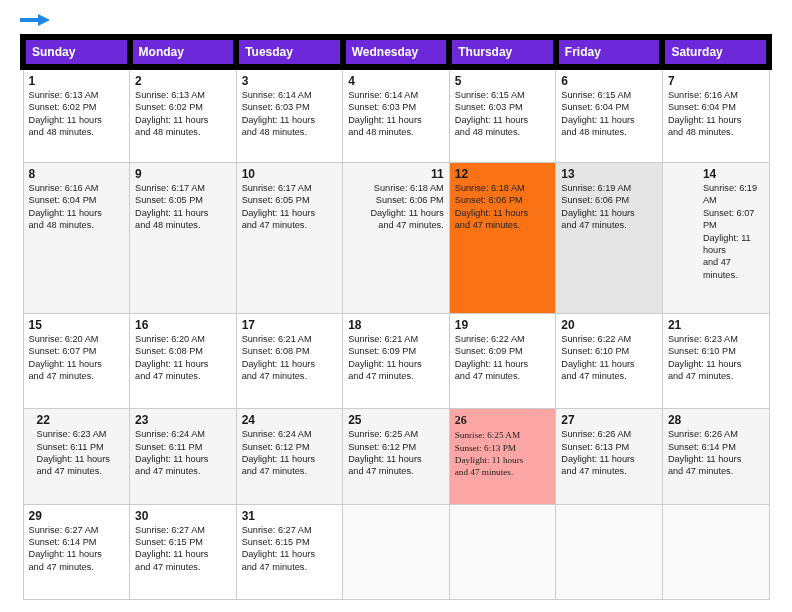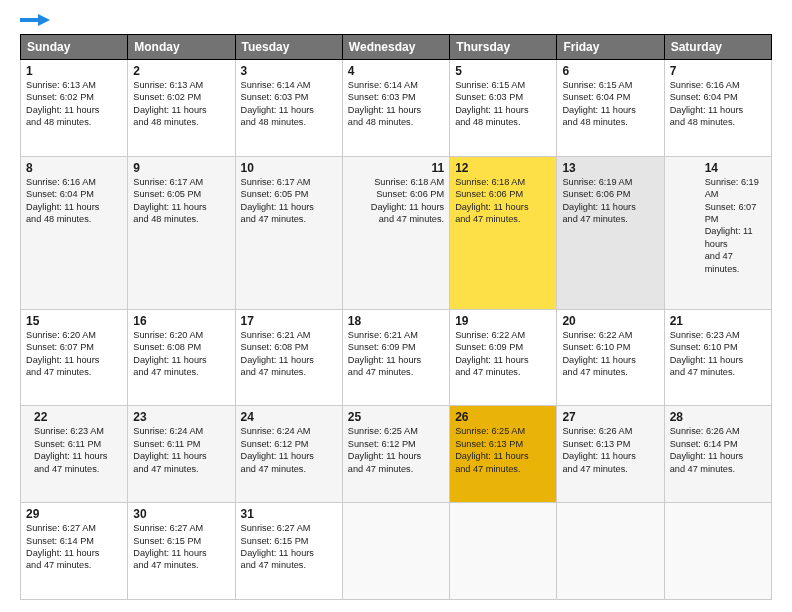--- a/index.html
+++ b/index.html
@@ -52,27 +52,27 @@
       font-size: 14px;
       color: #444;
     }
     .calendar {
       flex: 1;
       border-collapse: collapse;
       width: 100%;
       font-size: 10px;
     }
     .calendar th {
-      background: #737373;
+      background: #6d28d9;
       color: #fff;
       text-align: left;
       padding: 5px 6px;
       font-size: 12px;
       font-weight: bold;
-      border: 1px solid #000000;
+      border: 6px solid #000000;
     }
     .calendar td {
       vertical-align: top;
       border: 1px solid #ccc;
       padding: 4px 5px;
       width: 14.28%;
       height: 78px;
       background: #fff;
     }
     .calendar tr:nth-child(even) td {
@@ -199,21 +199,21 @@
 Daylight: 11 hours
 and 47 minutes.</div>
           </td>
           <td style="background: rgb(245, 245, 245); text-align: right;">
             <span class="day-num">11</span>
             <div class="day-info" style="white-space: pre-line;">Sunrise: 6:18 AM
 Sunset: 6:06 PM
 Daylight: 11 hours
 and 47 minutes.</div>
           </td>
-          <td style="background: #fde047;">
+          <td style="background: #f97316;">
             <span class="day-num">12</span>
             <div class="day-info" style="white-space: pre-line;">Sunrise: 6:18 AM
 Sunset: 6:06 PM
 Daylight: 11 hours
 and 47 minutes.</div>
           </td>
           <td style="background: #e5e5e5;">
             <span class="day-num">13</span>
             <div class="day-info" style="white-space: pre-line;">Sunrise: 6:19 AM
 Sunset: 6:06 PM
@@ -301,21 +301,21 @@
 Daylight: 11 hours
 and 47 minutes.</div>
           </td>
           <td style="background: rgb(245, 245, 245);">
             <span class="day-num">25</span>
             <div class="day-info" style="white-space: pre-line;">Sunrise: 6:25 AM
 Sunset: 6:12 PM
 Daylight: 11 hours
 and 47 minutes.</div>
           </td>
-          <td style="background: #eab308;">
+          <td style="background: #fca5a5; font-family: Liberation Serif, serif;">
             <span class="day-num">26</span>
             <div class="day-info" style="white-space: pre-line;">Sunrise: 6:25 AM
 Sunset: 6:13 PM
 Daylight: 11 hours
 and 47 minutes.</div>
           </td>
           <td style="background: rgb(245, 245, 245);">
             <span class="day-num">27</span>
             <div class="day-info" style="white-space: pre-line;">Sunrise: 6:26 AM
 Sunset: 6:13 PM

